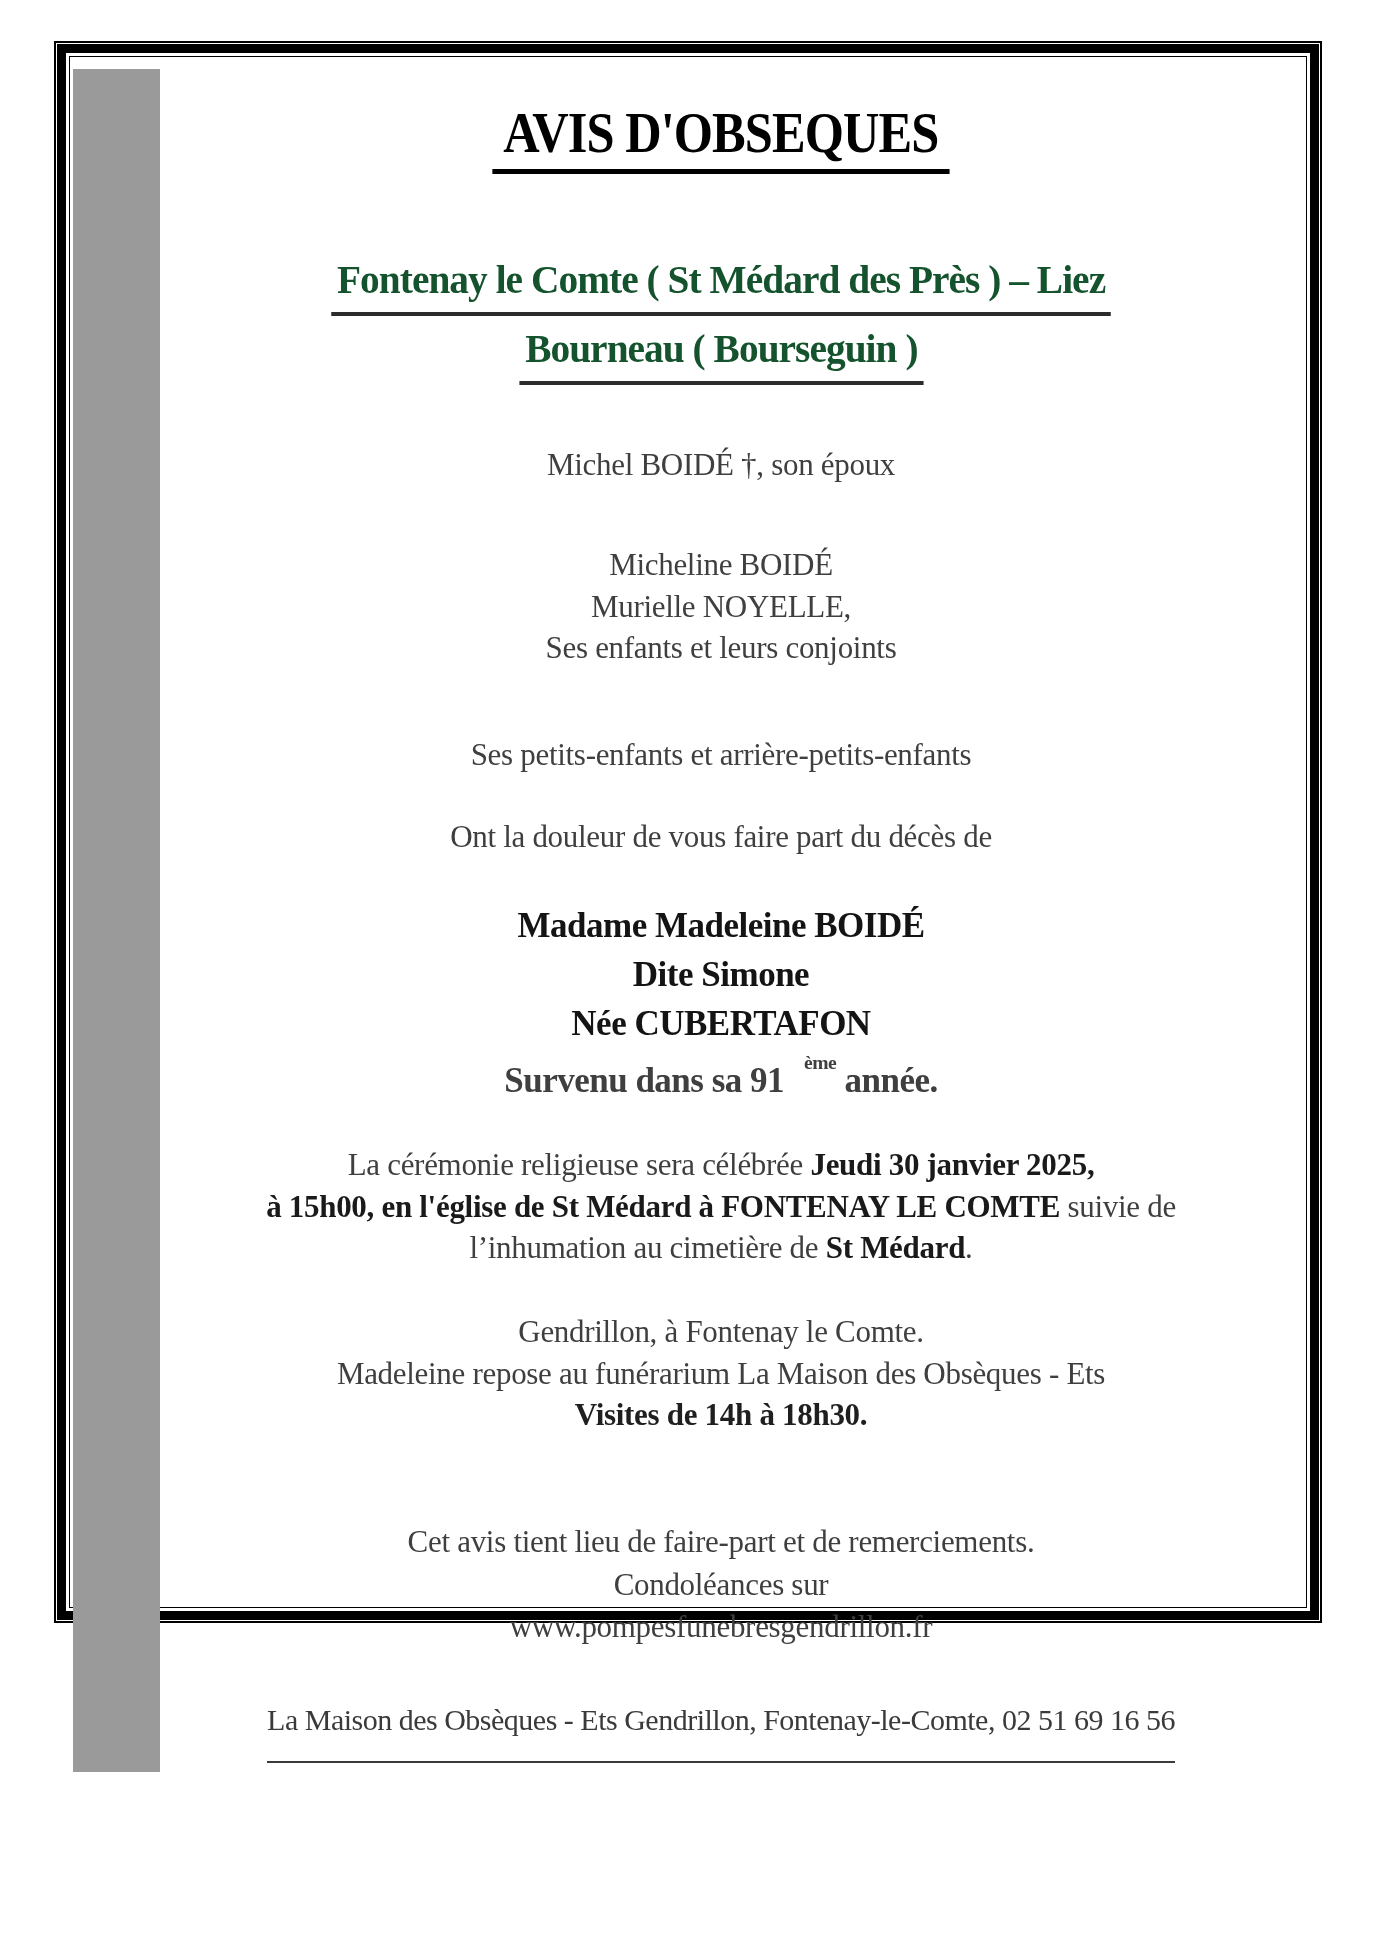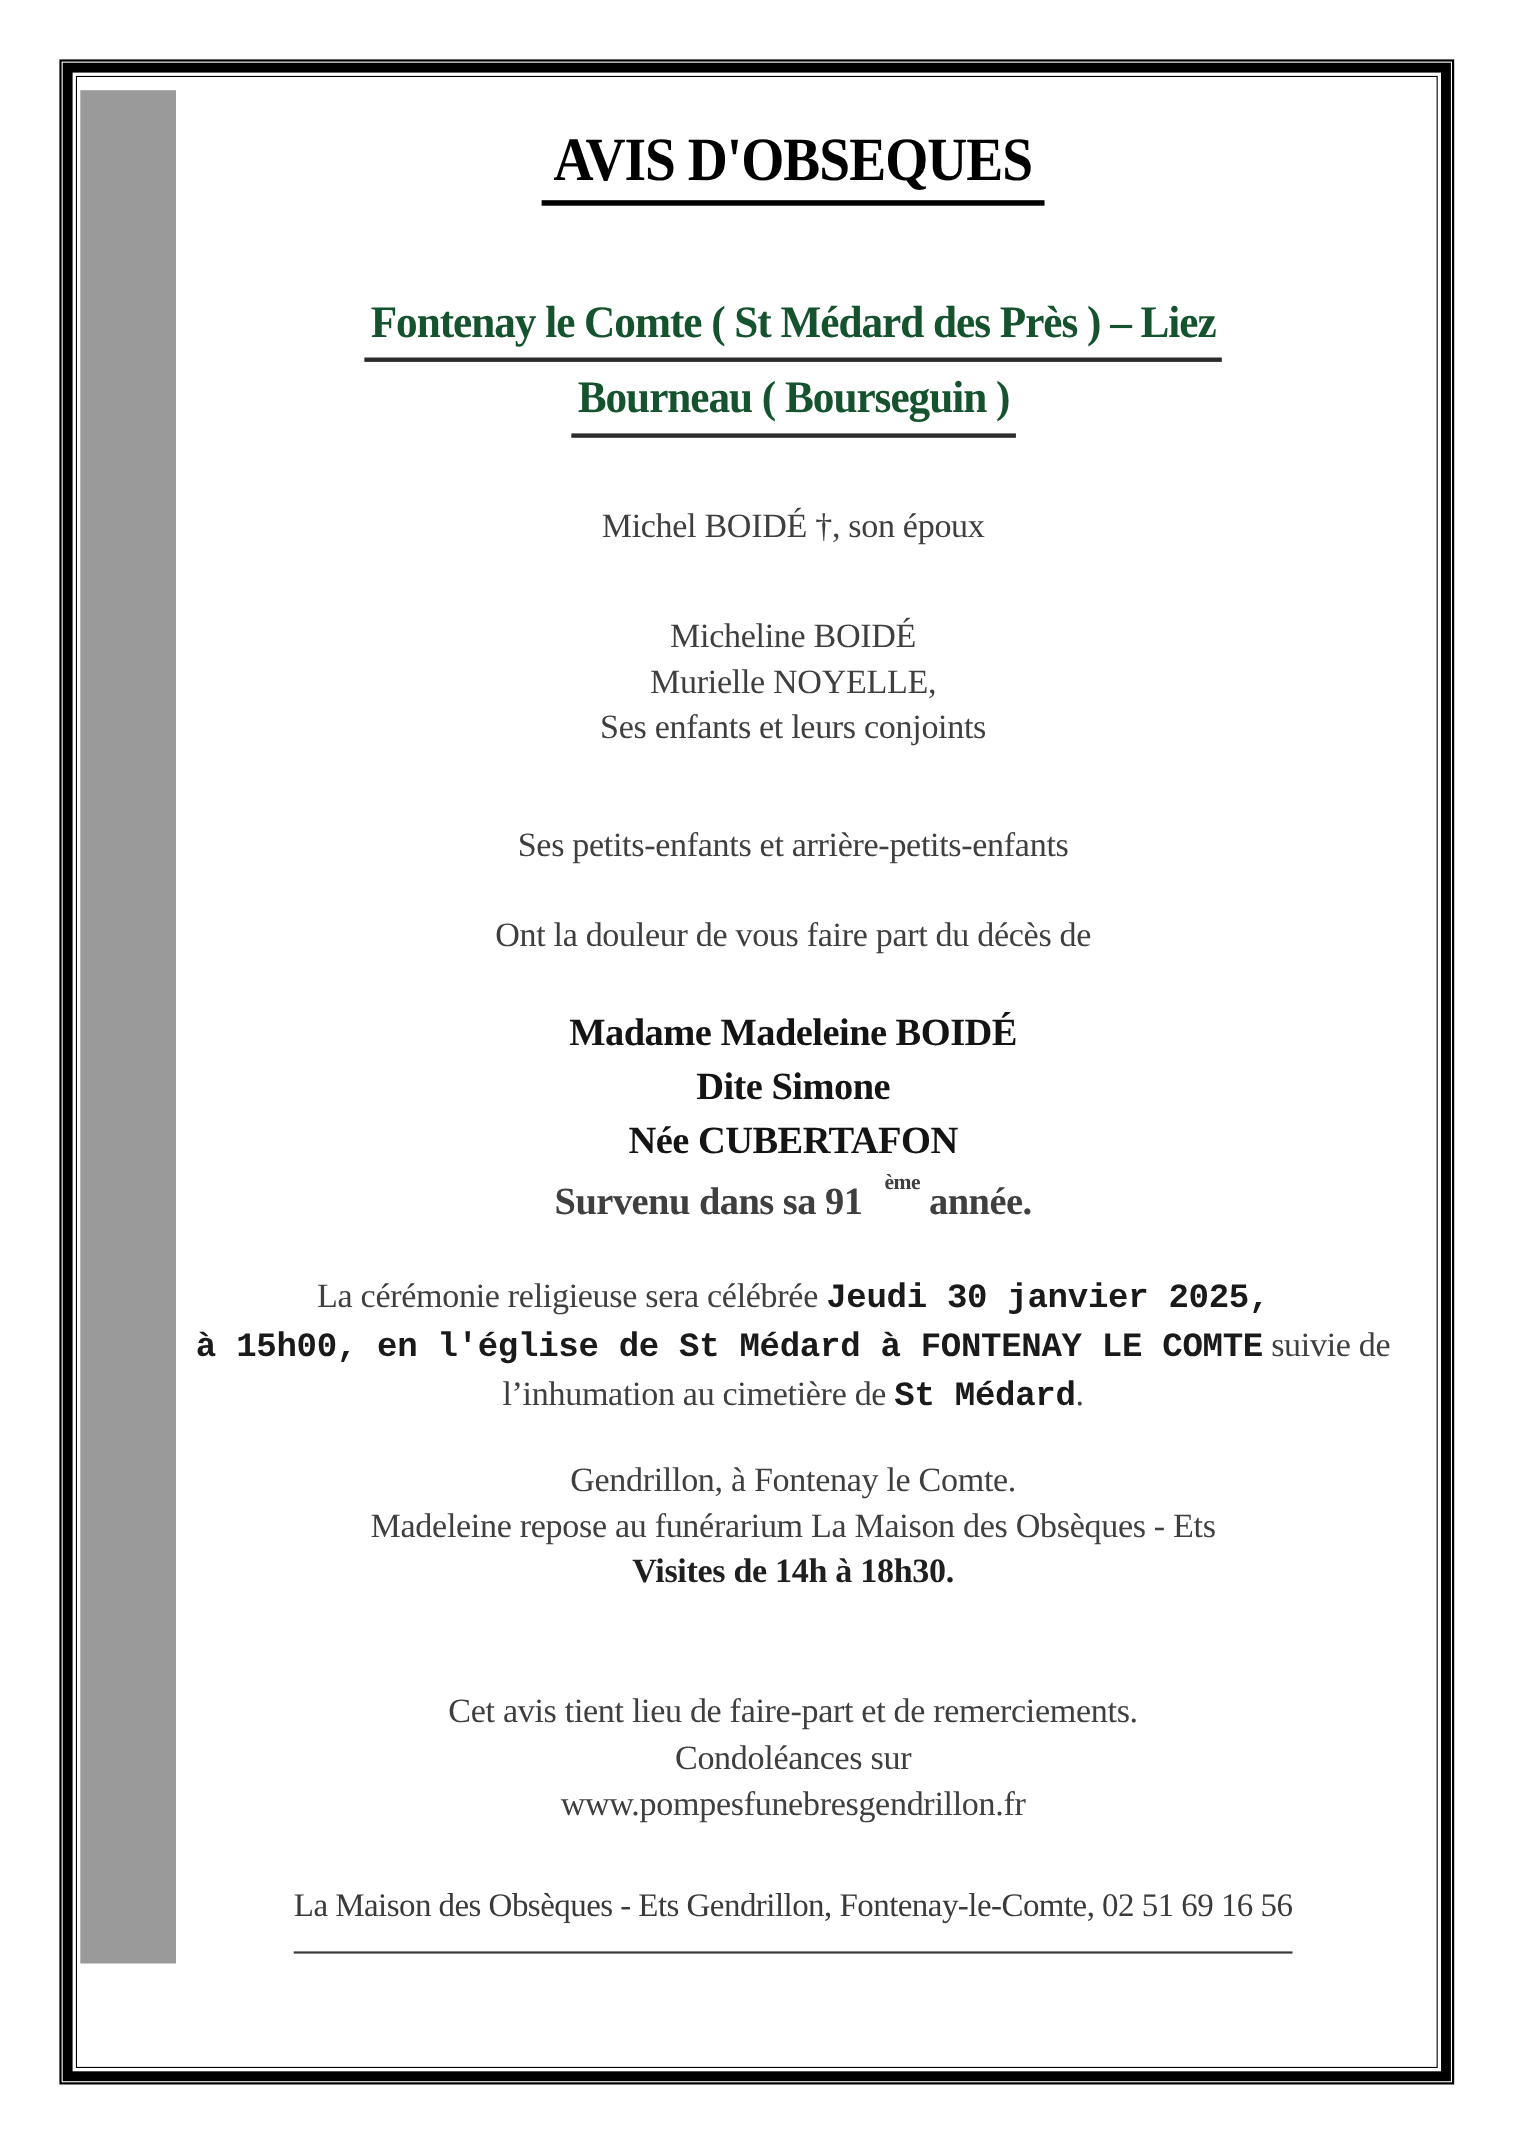--- a/index.html
+++ b/index.html
@@ -1,20 +1,20 @@
 <!DOCTYPE html>
 <html><head>
 <meta charset="utf-8">
 <style>
   html,body { margin:0; padding:0; background:#ffffff; }
   body { width:1378px; height:1949px; font-family:"Liberation Serif","DejaVu Serif",serif; }
   .page { position:relative; width:1378px; height:1949px; background:#ffffff; overflow:hidden; }
 
   
-  .frame-outer { position:absolute; left:54px; top:54px; width:1268px; height:1841px;
+  .frame-outer { position:absolute; left:54px; top:41px; width:1268px; height:1582px;
                  border:2px solid #000; padding:1px; box-sizing:border-box; }
   .frame-mid   { width:100%; height:100%; border:9px solid #000; padding:3px; box-sizing:border-box; }
   .frame-inner { position:relative; width:100%; height:100%; border:1px solid #000; box-sizing:border-box; }
 
   .gray-bar { position:absolute; left:3px; top:12px; width:87px; height:1703px; background:#9a9a9a; }
 
   .text-col { position:absolute; left:104px; right:38px; top:0; bottom:0; }
   .b { position:absolute; left:0; right:0; text-align:center; }
 
   .title-block { top:44px; line-height:64px; }
@@ -35,21 +35,21 @@
   .deceased-block { top:844px; font-size:35px; line-height:49px; font-weight:bold;
                     color:#141414; letter-spacing:-0.5px; }
   .deceased-block .age-line { color:#3f3f3f; }
   .deceased-block sup { font-size:0.56em; position:relative; top:-0.5em;margin-left:20px; }
 
   .ceremony-block { top:1087px; }
   .repose-block { top:1254px; }
   .notice-block { top:1424px;margin-top:40px; }
   .condolences-block { top:1507px; }
 
-  strong { font-weight:bold; color:#1a1a1a;font-family:Liberation Mono, monospace; }
+  strong { font-weight:bold; color:#1a1a1a; }
   .visits-line { font-weight:bold; color:#1f1f1f; }
 
   .footer-block { top:1642px; font-size:30px; line-height:42px; color:#3a3a3a; letter-spacing:-0.5px; }
   .footer-block span { display:inline-block; border-bottom:2px solid #3a3a3a; padding-bottom:20px; white-space:nowrap; }
 </style>
 </head>
 <body>
 
 <div class="page">
   <div class="frame-outer">

